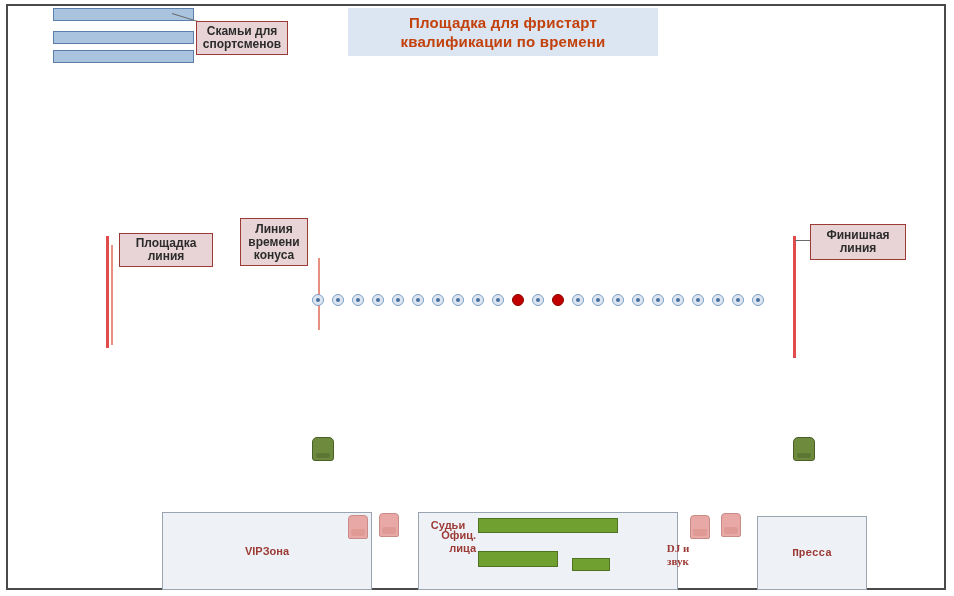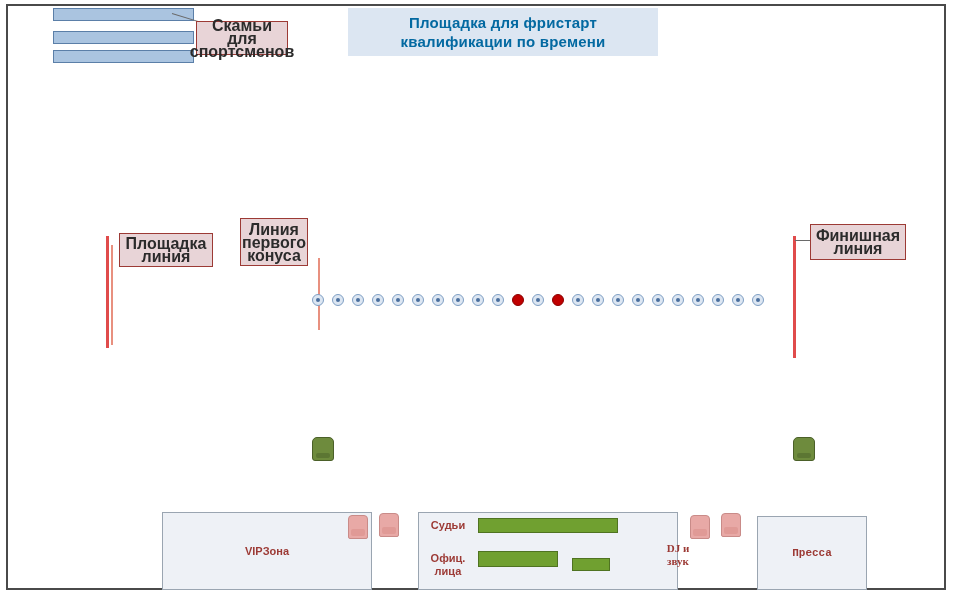--- a/index.html
+++ b/index.html
@@ -35,21 +35,21 @@
     width: 310px;
     height: 48px;
     background: #dce6f2;
     display: flex;
     align-items: center;
     justify-content: center;
     text-align: center;
     box-sizing: border-box;
   }
   .title-text {
-    color: #0369a1;
+    color: #c2410c;
     font-size: 15px;
     font-weight: bold;
     line-height: 19px;
     letter-spacing: 0.2px;
   }
   
   .bench {
     position: absolute;
     background: #aac4e0;
     border: 1px solid #5b7fa8;
@@ -59,21 +59,21 @@
   .label-box {
     position: absolute;
     background: #e8d4d7;
     border: 1px solid #9c3a35;
     box-sizing: border-box;
     display: flex;
     align-items: center;
     justify-content: center;
     text-align: center;
     color: #2b2b2b;
-    font-size: 16px;
+    font-size: 12px;
     font-weight: bold;
     line-height: 13px;
   }
   .leader {
     position: absolute;
     background: #6a6a6a;
   }
   
   .redline {
     position: absolute;
@@ -205,21 +205,21 @@
 
   <div class="label-box" style="left:119px; top:233px; width:94px; height:34px; flex-direction:column;">
     <span>Площадка</span>
     <span>линия</span>
   </div>
 
   <div class="redline thin" style="left:318px; top:258px; height:72px;"></div>
 
   <div class="label-box" style="left:240px; top:218px; width:68px; height:48px; flex-direction:column;">
     <span>Линия</span>
-    <span>первого</span>
+    <span>времени</span>
     <span>конуса</span>
   </div>
 
   <div class="redline" style="left:793px; top:236px; height:122px;"></div>
 
   <div class="leader" style="left:795px; top:240px; width:22px; height:1px;"></div>
   <div class="label-box" style="left:810px; top:224px; width:96px; height:36px; flex-direction:column;">
     <span>Финишная</span>
     <span>линия</span>
   </div>
@@ -303,21 +303,21 @@
     <span class="zone-label">Пресса</span>
   </div>
 
   <div class="zone" style="left:418px; top:512px; width:260px; height:78px;"></div>
 
   <div class="greentable" style="left:478px; top:518px; width:140px; height:15px;"></div>
   <div class="small-red-label" style="left:422px; top:519px; width:52px;">Судьи</div>
 
   <div class="greentable" style="left:478px; top:551px; width:80px; height:16px;"></div>
   <div class="greentable" style="left:572px; top:558px; width:38px; height:13px;"></div>
-  <div class="small-red-label" style="left:420px; top:552px; width:56px;">
+  <div class="small-red-label" style="left:420px; top:529px; width:56px;text-align:right;">
     <div>Офиц.</div>
     <div>лица</div>
   </div>
 
   <div class="small-red-label" style="left:654px; top:542px; width:48px;font-family:Liberation Serif, serif;">
     <div>DJ и</div>
     <div>звук</div>
   </div>
 
   <div class="pinkseat" style="left:348px; top:515px;"></div>

